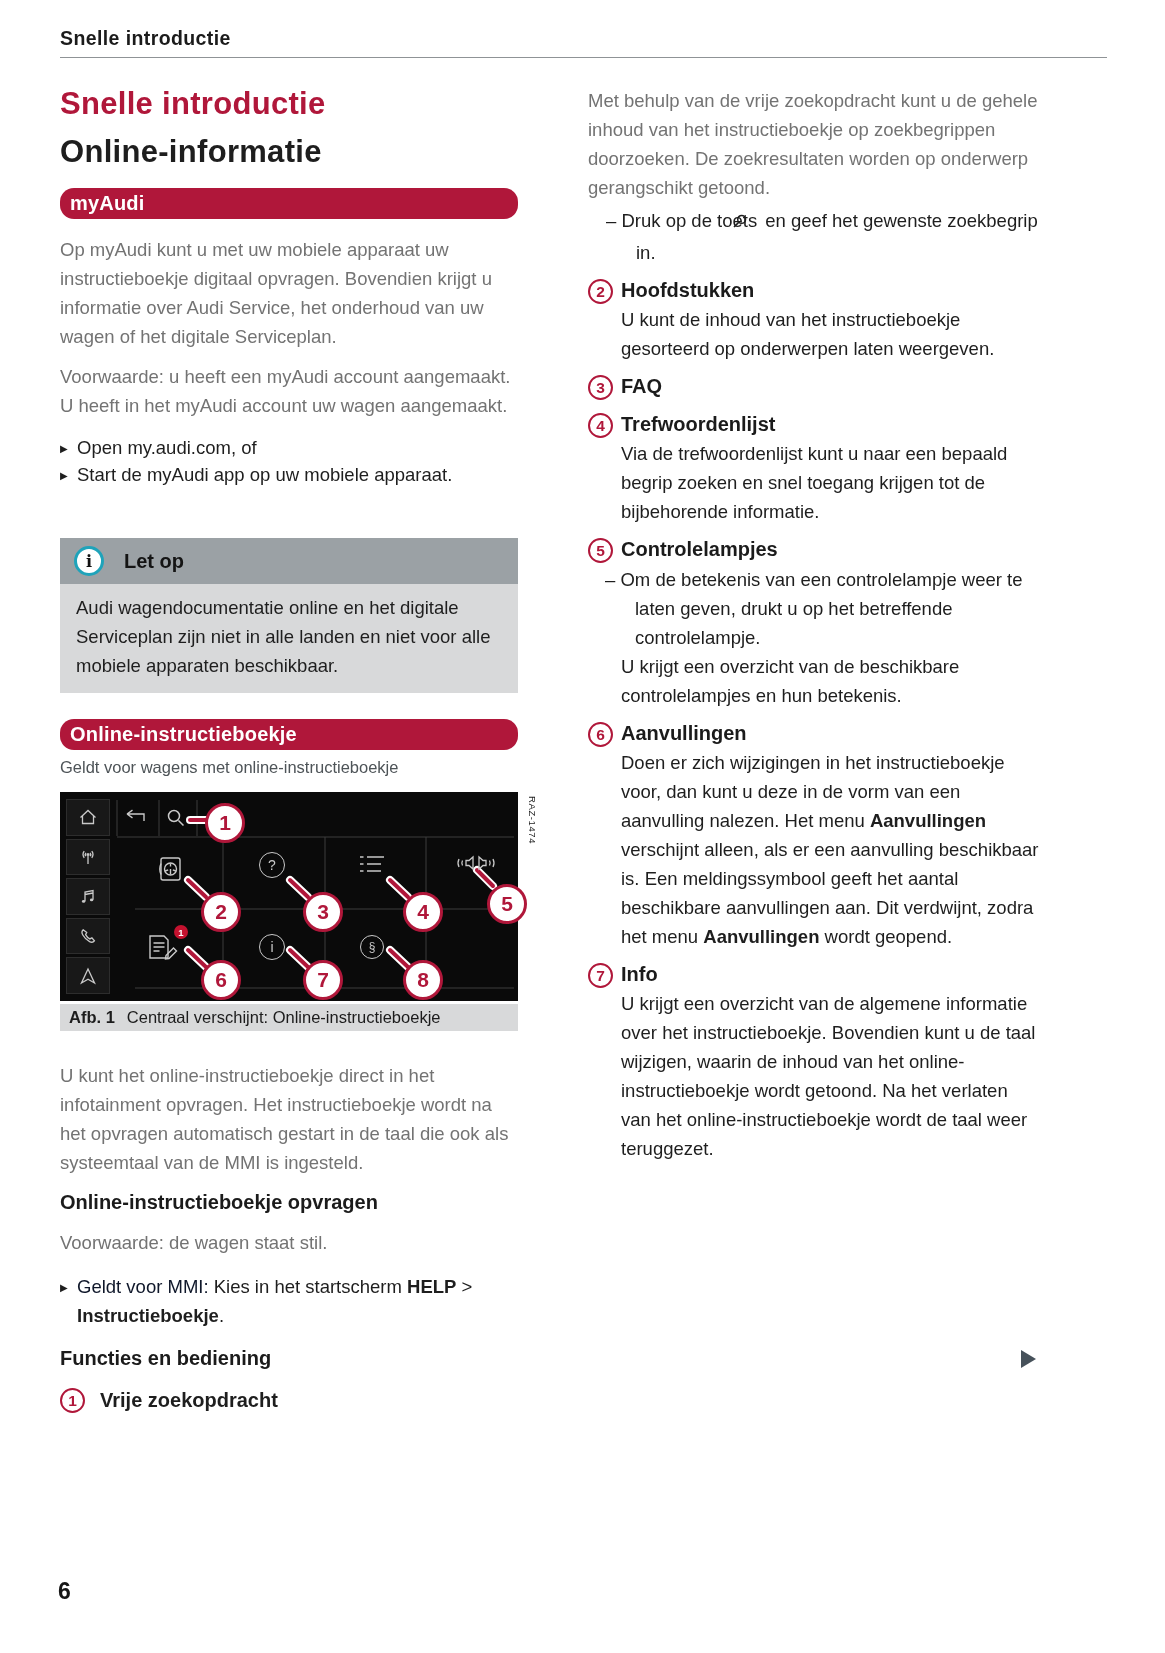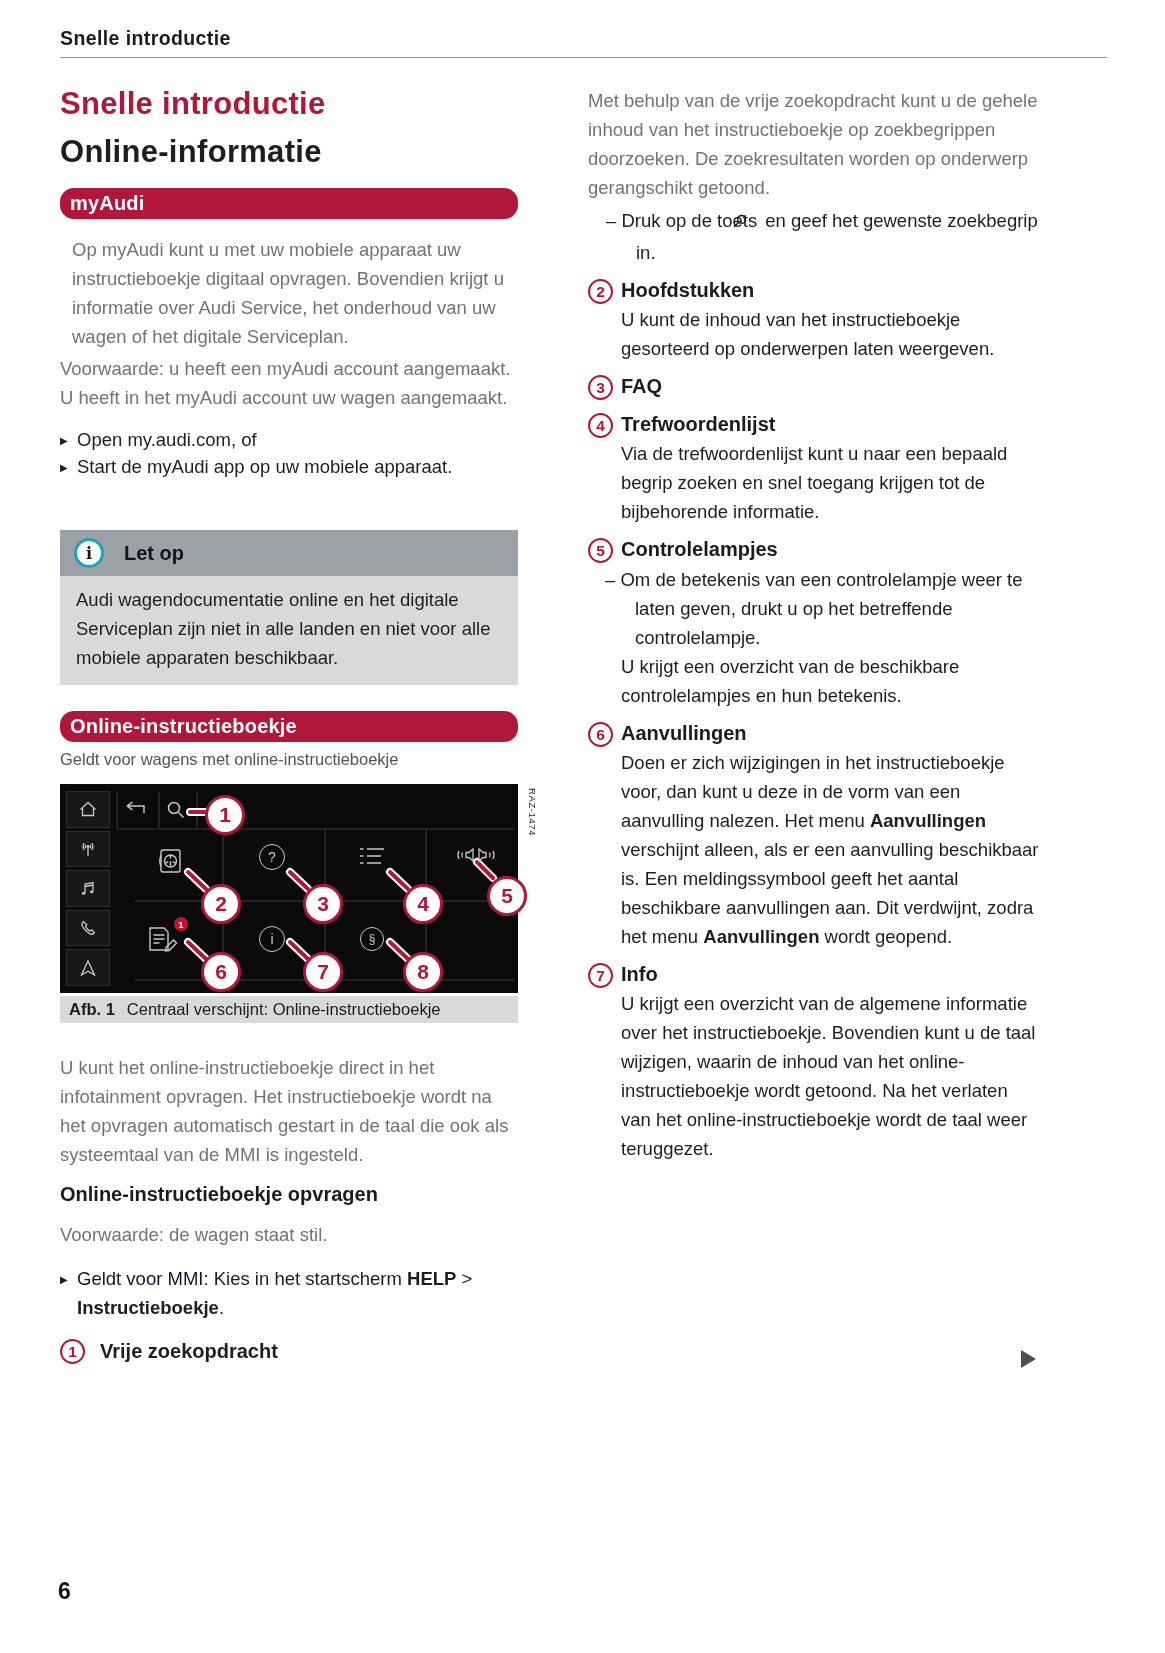--- a/index.html
+++ b/index.html
@@ -14,22 +14,22 @@
   .col-left{left:60px;top:86px;width:458px;}
   .col-right{left:588px;top:86px;width:452px;}
   .h1{font-size:31px;line-height:36px;font-weight:bold;margin:0;letter-spacing:.3px;color:#1e1e1e;}
   .h1.red{color:#b0173a;}
   .h1.blk{margin-top:12px;}
   .banner{background:#b0173a;color:#fff;font-weight:bold;font-size:20px;height:31px;
           line-height:31px;padding-left:10px;letter-spacing:.2px;border-radius:14px;}
   .banner.myaudi{margin-top:18px;}
   .banner.online{margin-top:26px;}
   .body{font-size:18.5px;line-height:29px;margin:0;color:#737373;}
-  .p-myaudi{margin-top:16px;margin-left:12px;}
-  .p-voorw{margin-top:3px;}
+  .p-myaudi{margin-top:16px;}
+  .p-voorw{margin-top:11px;}
   .bullets{margin-top:14px;}
   .bullet{position:relative;padding-left:17px;font-size:18.5px;line-height:27px;}
   .bullet::before{content:"▶";position:absolute;left:0;top:1px;font-size:10px;color:#1e1e1e;}
   
   .note{margin-top:50px;}
   .note-head{background:#9ba1a5;height:46px;display:flex;align-items:center;padding:0 14px;gap:20px;}
   .info-badge{width:30px;height:30px;border-radius:50%;background:#fff;border:3px solid #1fa3ba;
               display:flex;align-items:center;justify-content:center;box-sizing:border-box;
               font-family:"DejaVu Serif",serif;font-weight:bold;font-size:16px;color:#111;flex:0 0 auto;}
   .note-title{font-weight:bold;font-size:20px;color:#141414;}
@@ -275,20 +275,21 @@
 
     <p class="body p-direct">U kunt het online-instructieboekje direct in het infotainment opvragen. Het instructieboekje wordt na het opvragen automatisch gestart in de taal die ook als systeemtaal van de MMI is ingesteld.</p>
 
     <h3 class="h3 h-opvragen">Online-instructieboekje opvragen</h3>
     <p class="body p-stil">Voorwaarde: de wagen staat stil.</p>
 
     <div class="bullet step">
       <span class="scope">Geldt voor MMI:</span><span> Kies in het startscherm </span><b>HELP</b><span> &gt; </span><b>Instructieboekje</b><span>.</span>
     </div>
 
+    <h3 class="h3 h-functies">Functies en bediening</h3>
 
     <div class="numrow">
       <span class="numcircle">1</span>
       <b>Vrije zoekopdracht</b>
     </div>
   </div>
 
   <div class="col col-right">
     <p class="body">Met behulp van de vrije zoekopdracht kunt u de gehele inhoud van het instructieboekje op zoekbegrippen doorzoeken. De zoekresultaten worden op onderwerp gerangschikt getoond.</p>
 

